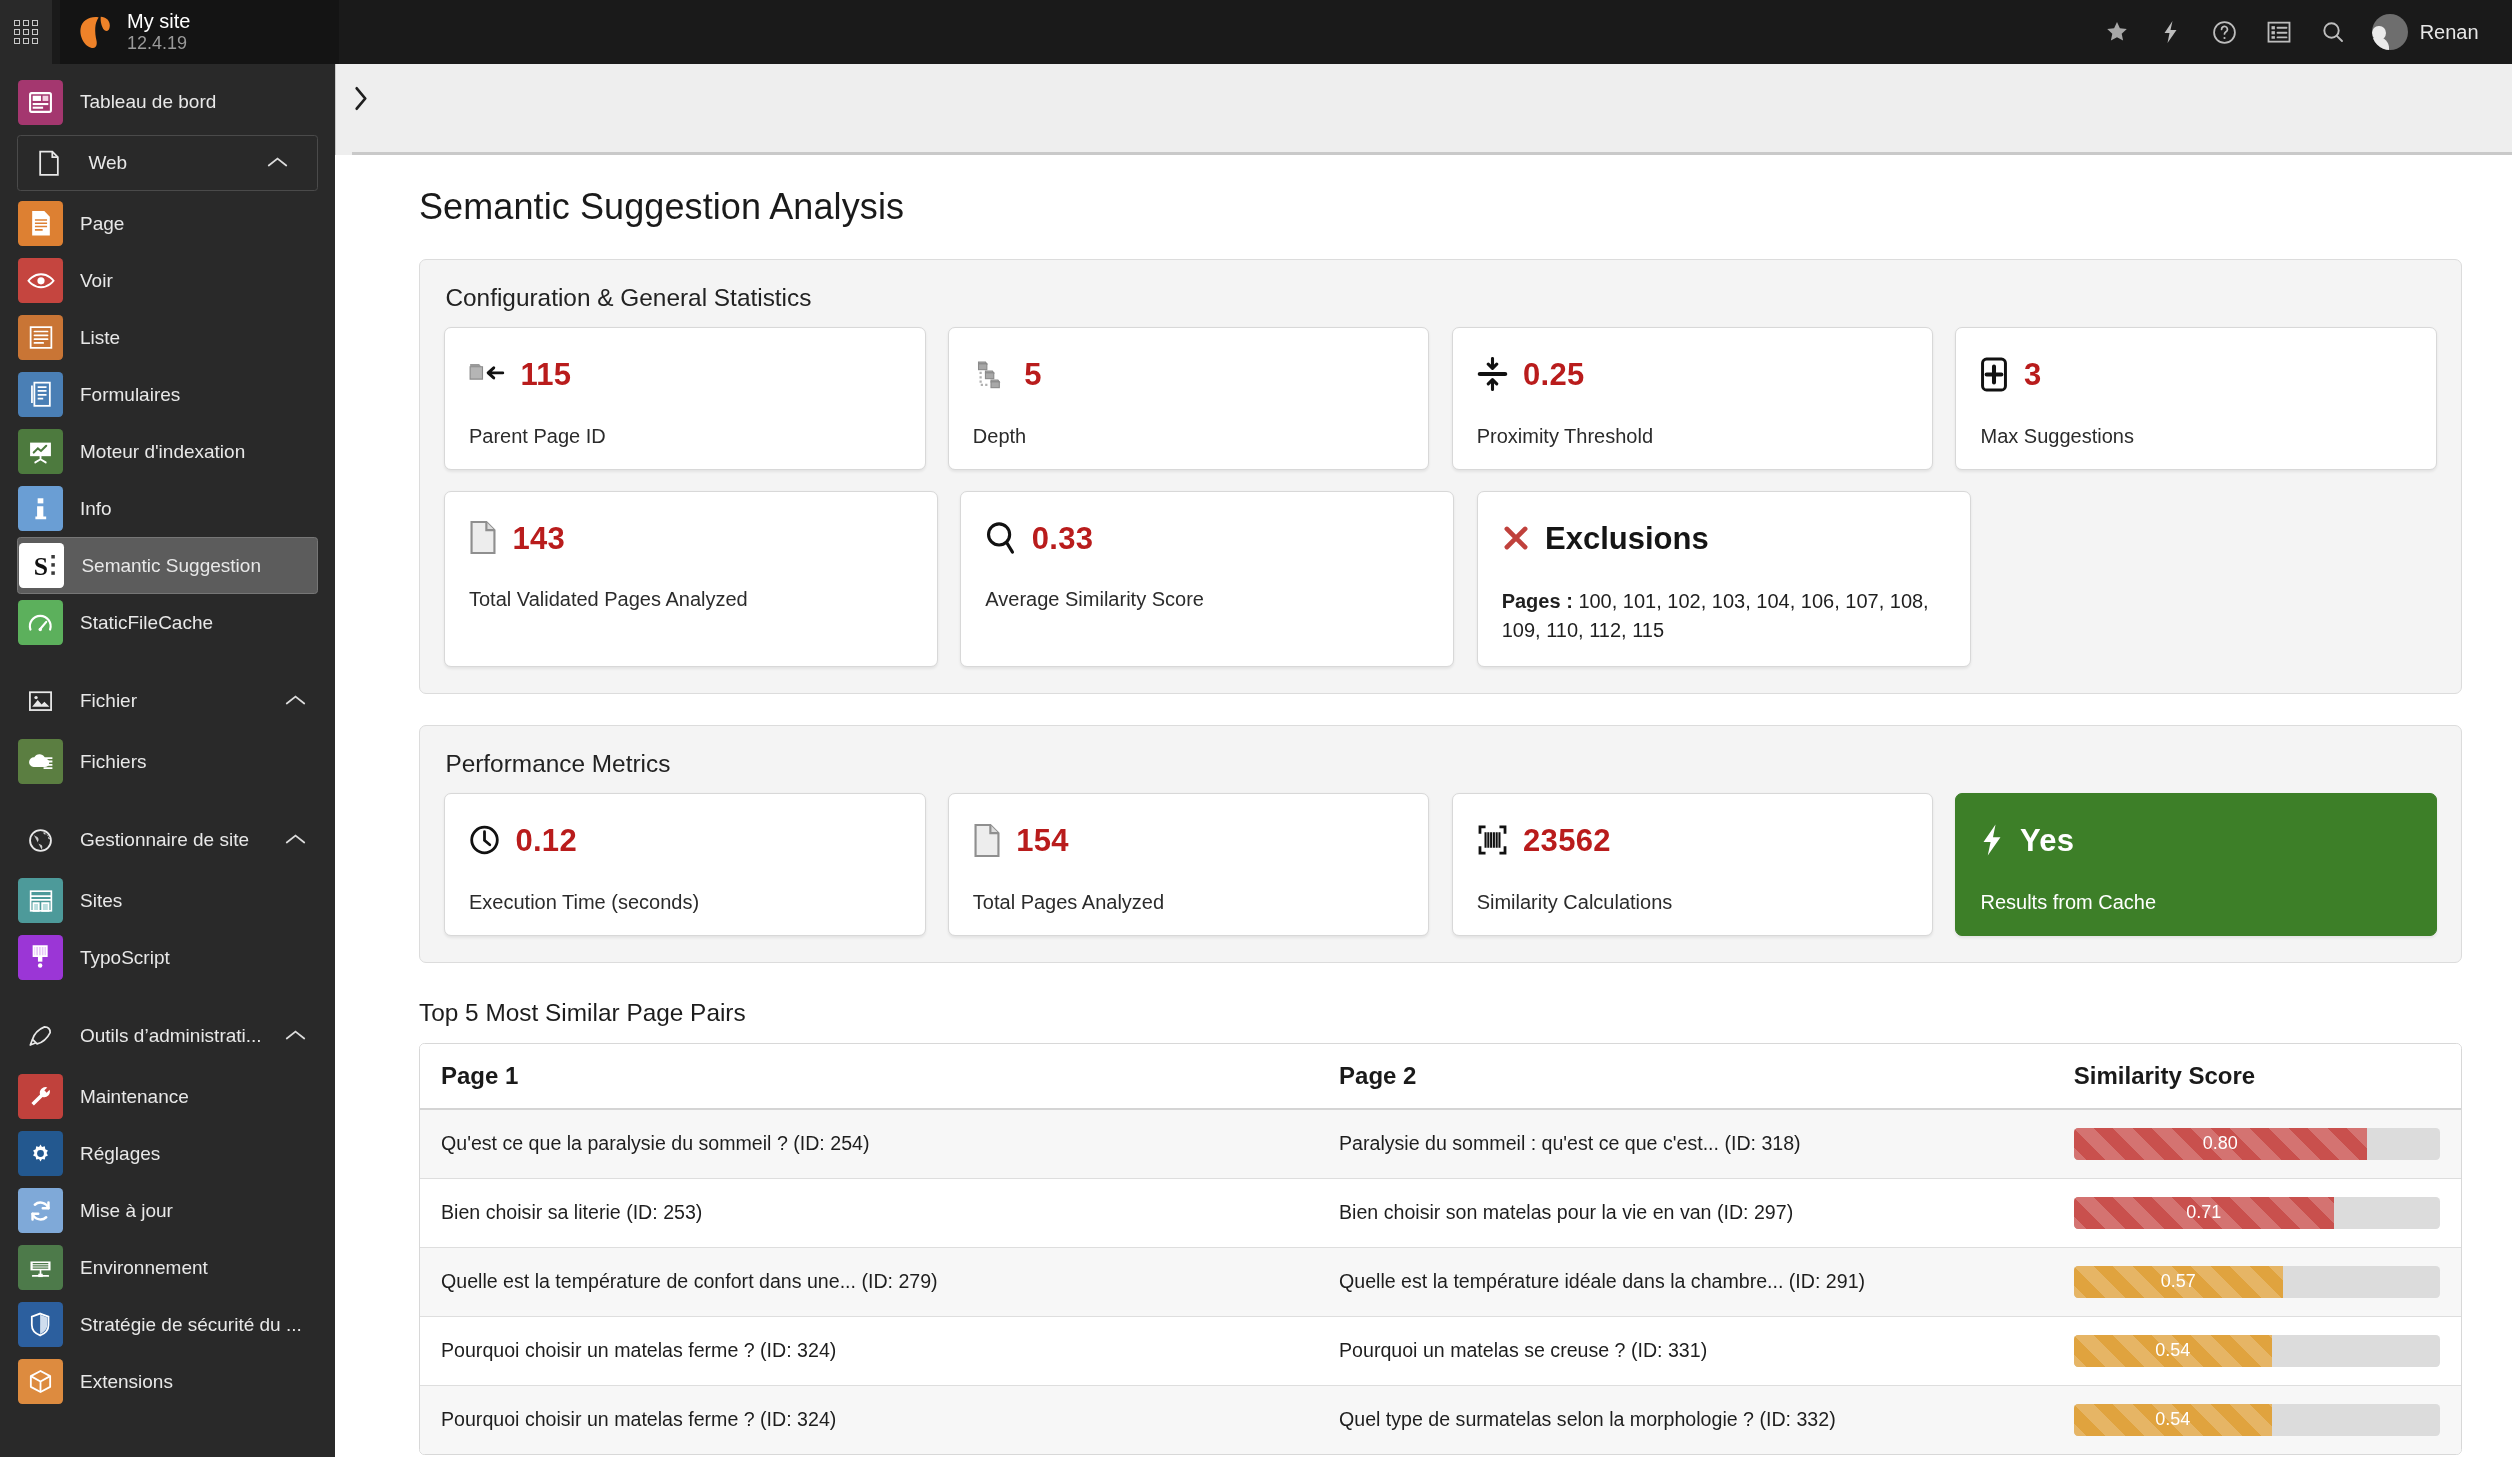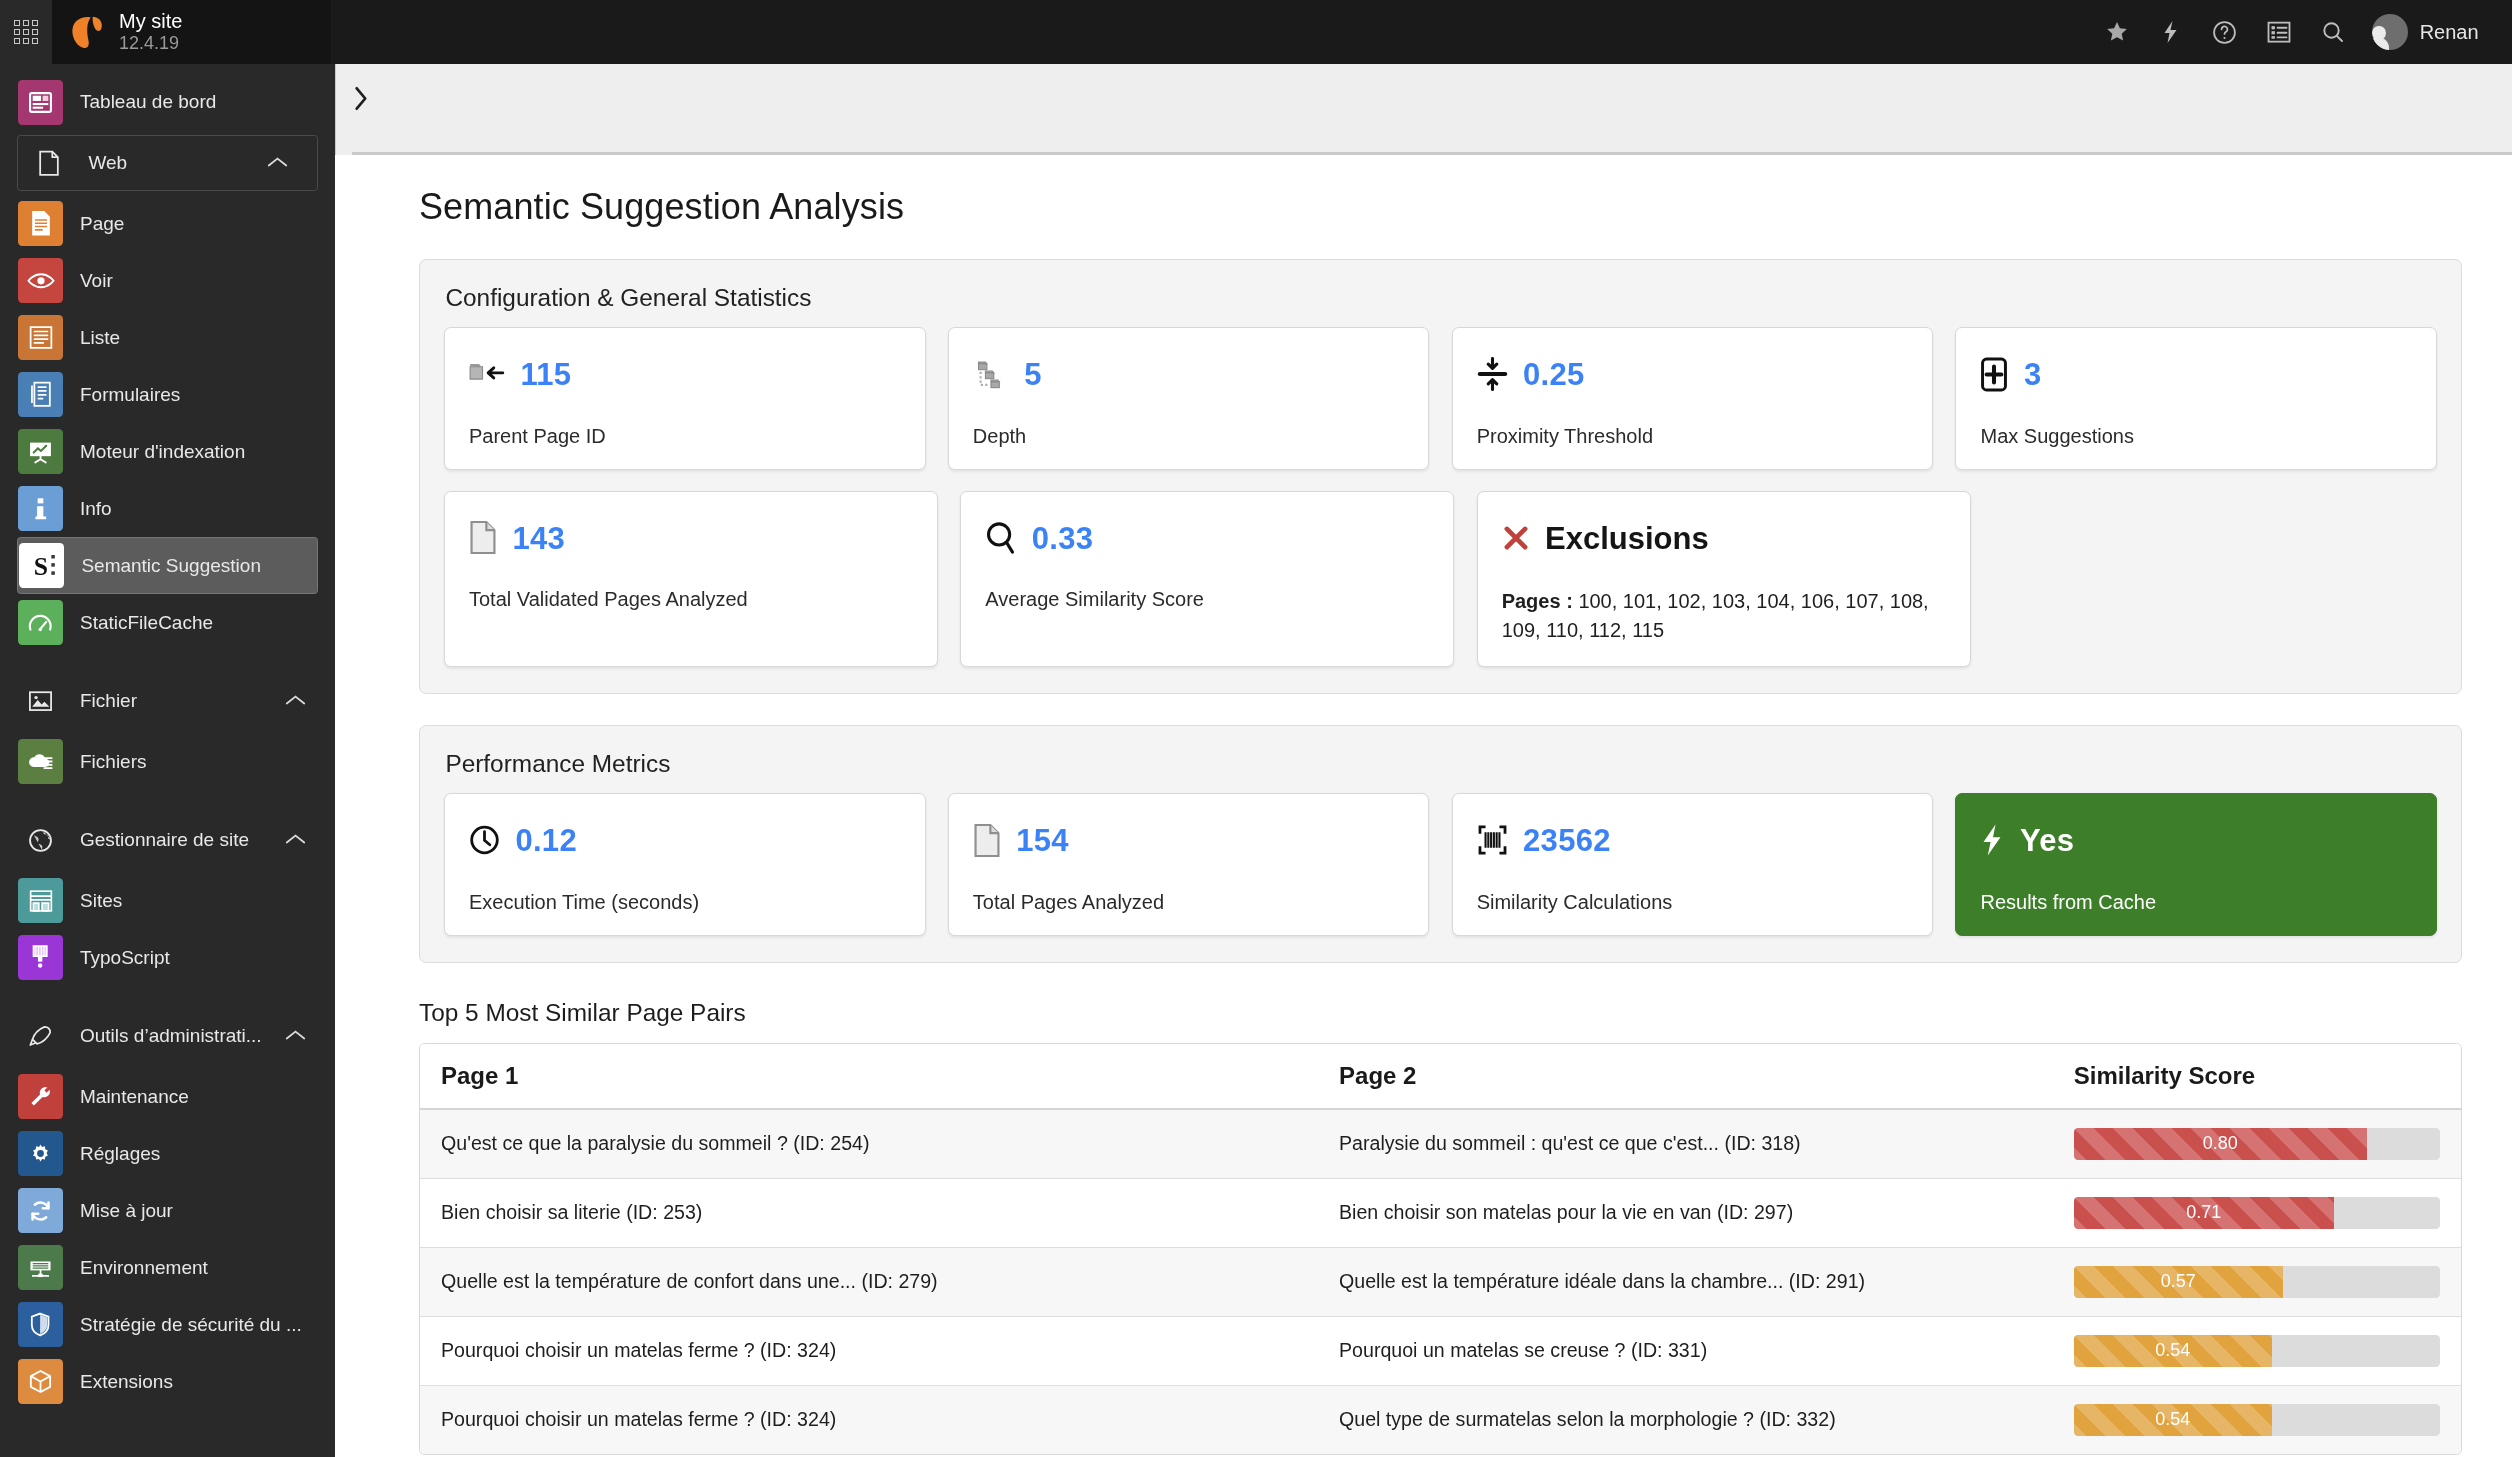--- a/index.html
+++ b/index.html
@@ -18,21 +18,21 @@
   .topbar-left {
     width: 52px; height: 64px; background: #292929;
     display: flex; align-items: center; justify-content: center;
   }
   .grid-icon { display: grid; grid-template-columns: repeat(3, 6.3px);
     grid-template-rows: repeat(3, 6.3px); gap: 2.8px; }
   .grid-icon i { display: block; width: 6.3px; height: 6.3px;
     border: 1.4px solid #c8c8c8; background: transparent; }
   .topbar-site {
     height: 64px; background: #141414; display: flex; align-items: center;
-    padding: 0 24px 0 15.4px; gap: 12.6px; min-width: 279px;
+    padding: 0 24px 0 15.4px; gap: 12.6px; min-width: 279px; margin-left: 8px;
   }
   .typo3-logo { width: 39px; height: 38px; position: relative; }
   .site-text { display: flex; flex-direction: column; line-height: 1.15; }
   .site-name { color: #fff; font-size: 20px; }
   .site-version { color: #9a9a9a; font-size: 18px; }
   .topbar-spacer { flex: 1; }
   .topbar-right { display: flex; align-items: center; height: 64px; padding-right: 25px; }
   .tb-btn { width: 54px; height: 64px; display: flex; align-items: center;
     justify-content: center; cursor: pointer; }
   .tb-btn svg { display: block; }
@@ -94,21 +94,21 @@
   .panel { margin: 31px 50px 0 67px; background: #f4f4f4; border: 0.7px solid #dcdcdc;
     border-radius: 7px; padding: 19.6px 24px 26.5px 24px; }
   .panel-title { font-size: 24.4px; color: #222; padding: 4.2px 0 15.4px 1.4px; }
   .card-row { display: flex; gap: 22.3px; margin-bottom: 21px; }
   .card-row:last-child { margin-bottom: 0; }
   .stat-card { flex: 1; background: #ffffff; border: 0.7px solid #d8d8d8;
     border-radius: 7px; box-shadow: 0 1.4px 2.8px rgba(0,0,0,.07);
     padding: 24px 24px 21px 24px; min-height: 137px; }
   .stat-card.green { background: #3d7f28; border-color: #3d7f28; }
   .stat-top { display: flex; align-items: center; gap: 15.4px; height: 46px; }
-  .stat-value { font-size: 31px; font-weight: bold; color: #3b82f6; letter-spacing: 0.3px; }
+  .stat-value { font-size: 31px; font-weight: bold; color: #b91c1c; letter-spacing: 0.3px; }
   .stat-card.green .stat-value { color: #ffffff; }
   .stat-label { font-size: 20px; color: #2b2b2b; margin-top: 26.5px; }
   .stat-card.green .stat-label { color: #ffffff; }
   .excl-title { font-size: 31px; font-weight: bold; color: #151515; }
   .excl-body { font-size: 20px; color: #1f1f1f; margin-top: 25px; line-height: 1.45; }
   .excl-body b { font-weight: bold; }
   .invisible-card { flex: 1; }
 
   
   .section-head { font-size: 24.4px; color: #1d1d1d; margin: 36px 0 15.4px 67px; }

